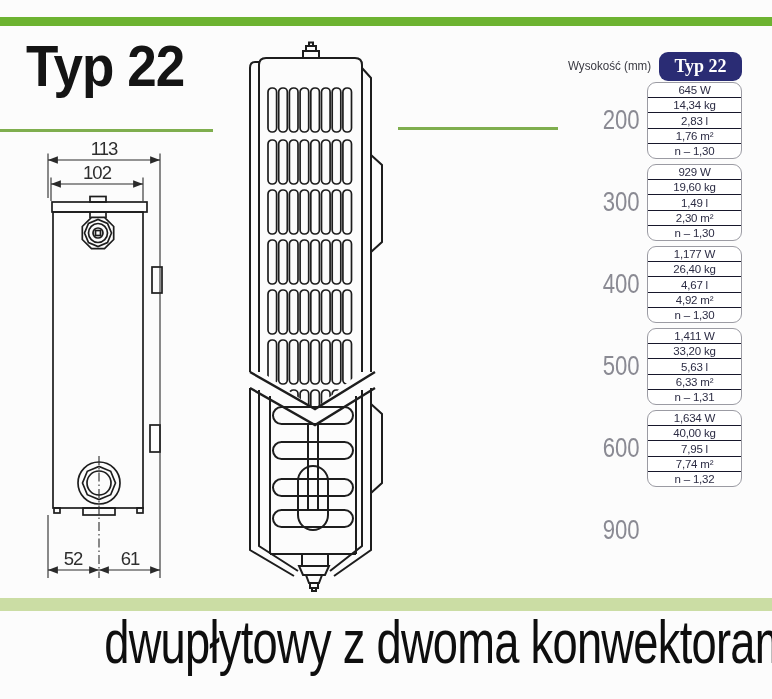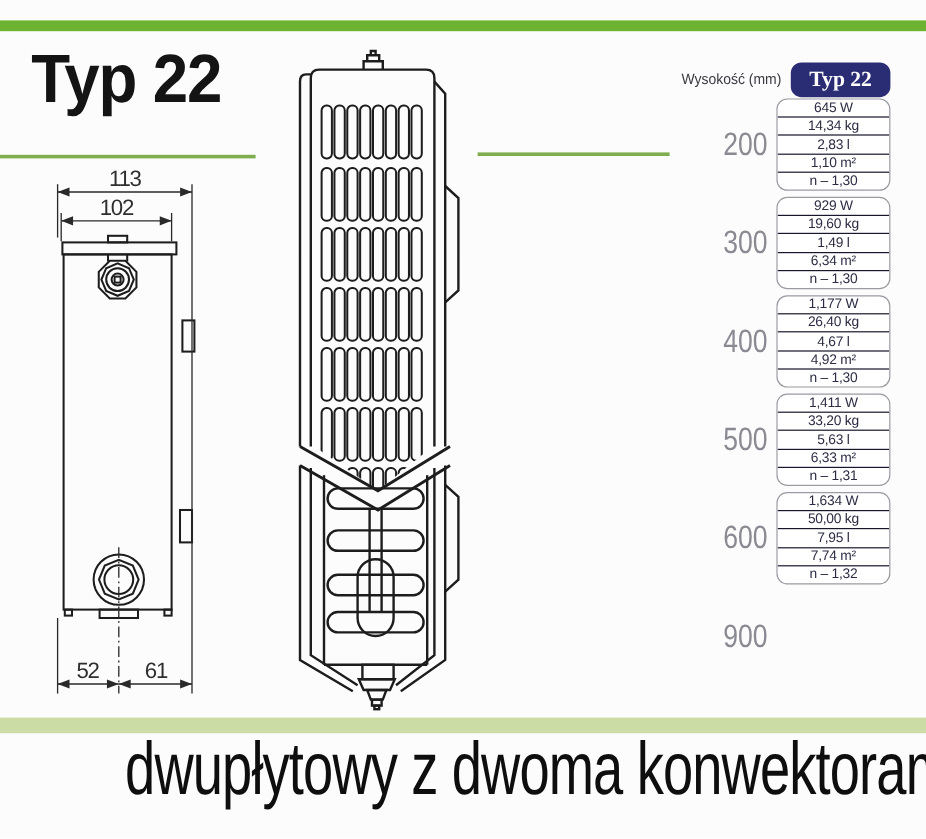--- a/index.html
+++ b/index.html
@@ -195,32 +195,32 @@
       <div class="t-hlabel">Wysokość (mm)</div>
       <div class="t-pill">Typ 22</div>
     </div>
 
     <div class="t-group">
       <div class="t-height">200</div>
       <div class="t-box">
         <div class="t-cell">645 W</div>
         <div class="t-cell">14,34 kg</div>
         <div class="t-cell">2,83 l</div>
-        <div class="t-cell">1,10 m²</div>
+        <div class="t-cell">1,76 m²</div>
         <div class="t-cell">n – 1,30</div>
       </div>
     </div>
 
     <div class="t-group">
       <div class="t-height">300</div>
       <div class="t-box">
         <div class="t-cell">929 W</div>
         <div class="t-cell">19,60 kg</div>
         <div class="t-cell">1,49 l</div>
-        <div class="t-cell">6,34 m²</div>
+        <div class="t-cell">2,30 m²</div>
         <div class="t-cell">n – 1,30</div>
       </div>
     </div>
 
     <div class="t-group">
       <div class="t-height">400</div>
       <div class="t-box">
         <div class="t-cell">1,177 W</div>
         <div class="t-cell">26,40 kg</div>
         <div class="t-cell">4,67 l</div>
@@ -237,21 +237,21 @@
         <div class="t-cell">5,63 l</div>
         <div class="t-cell">6,33 m²</div>
         <div class="t-cell">n – 1,31</div>
       </div>
     </div>
 
     <div class="t-group">
       <div class="t-height">600</div>
       <div class="t-box">
         <div class="t-cell">1,634 W</div>
-        <div class="t-cell">50,00 kg</div>
+        <div class="t-cell">40,00 kg</div>
         <div class="t-cell">7,95 l</div>
         <div class="t-cell">7,74 m²</div>
         <div class="t-cell">n – 1,32</div>
       </div>
     </div>
 
     <div class="t-group">
       <div class="t-height">900</div>
     </div>
   </div>

